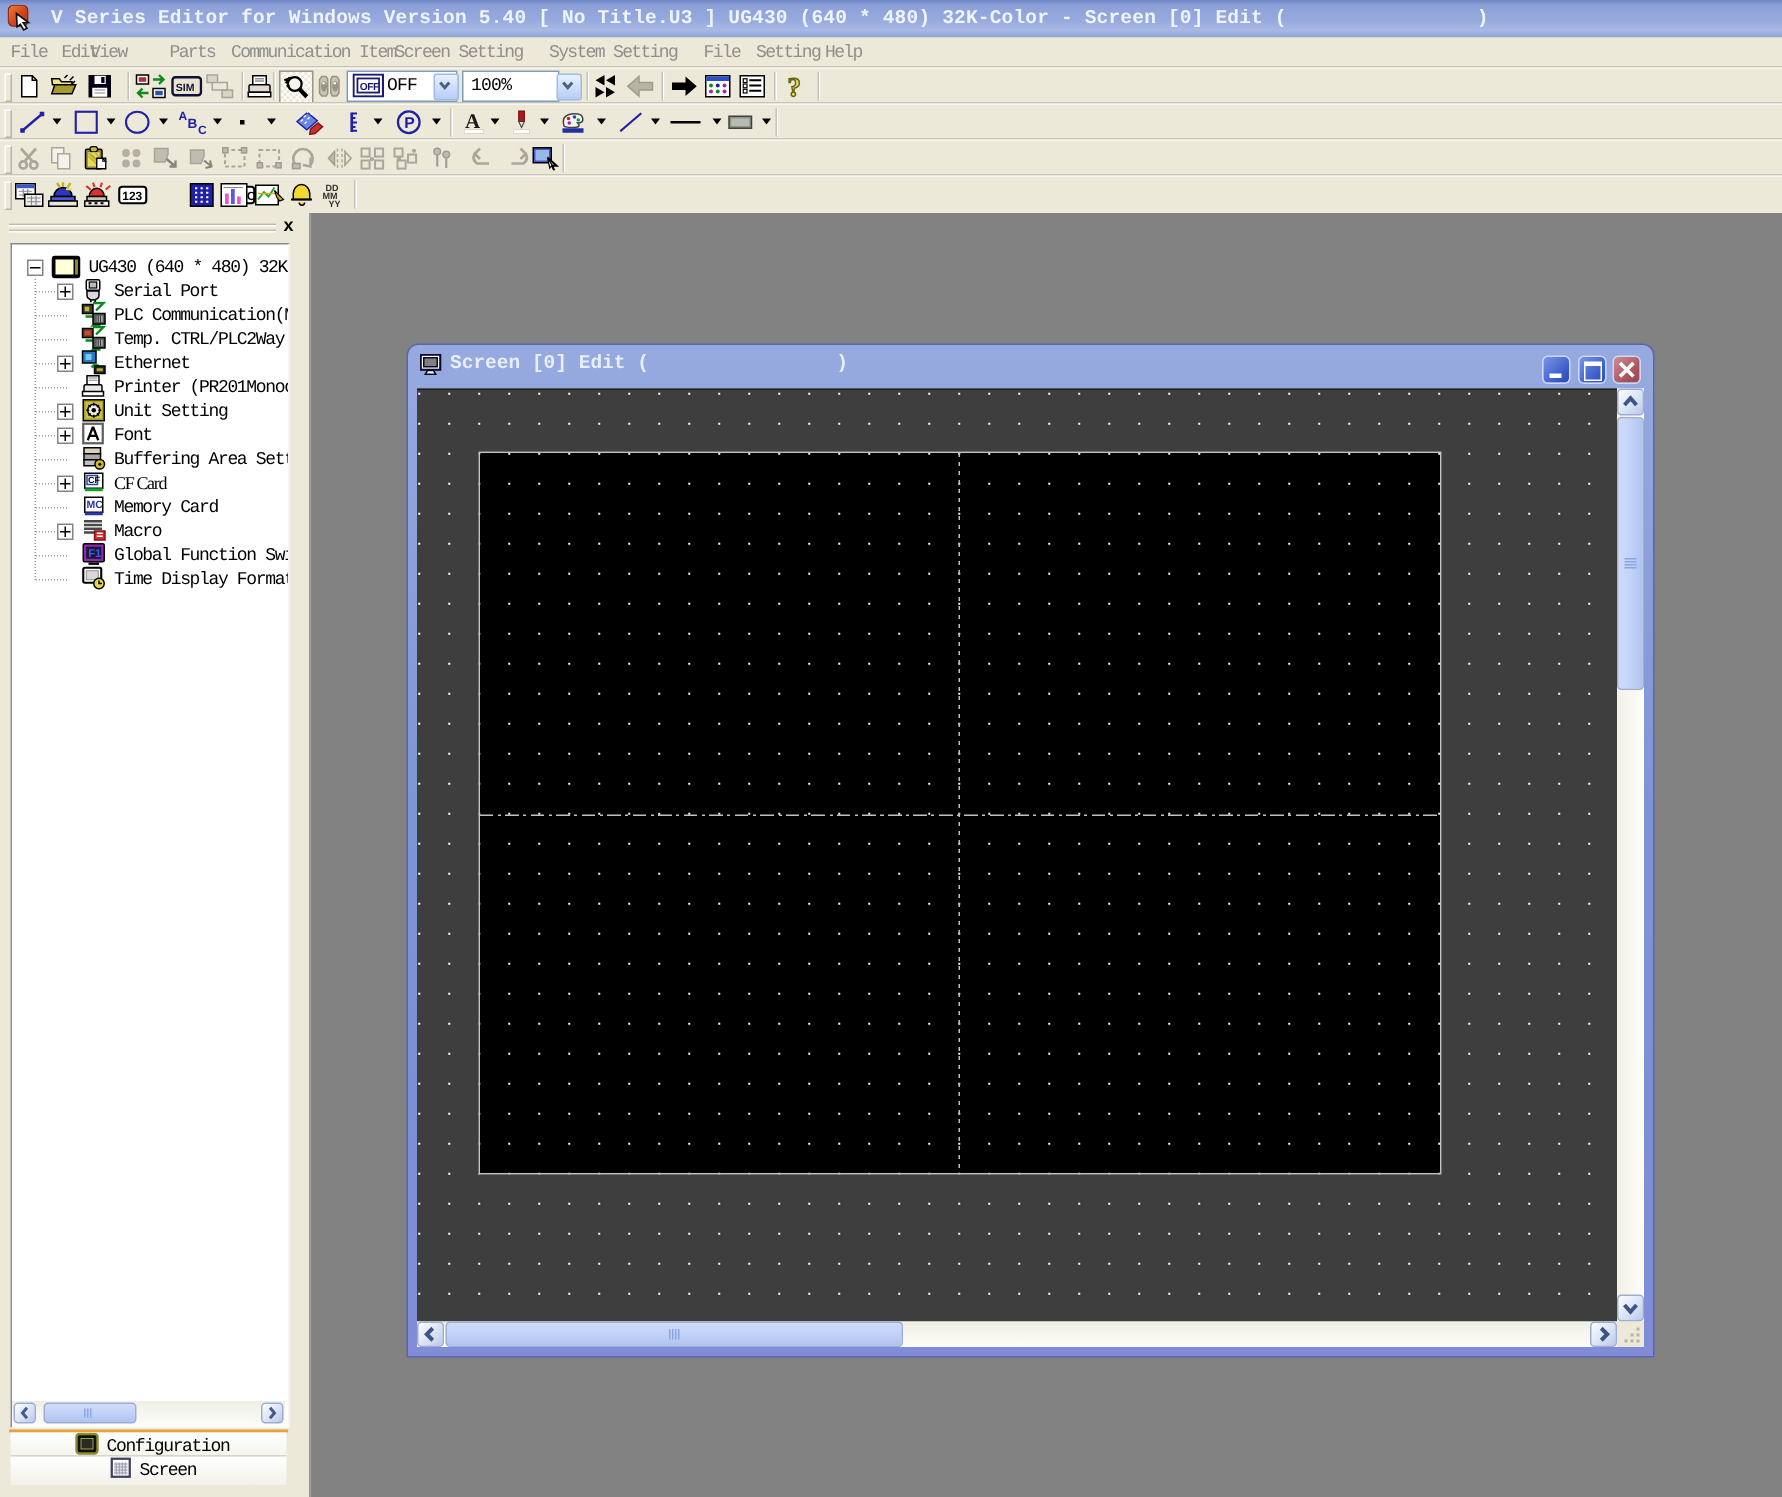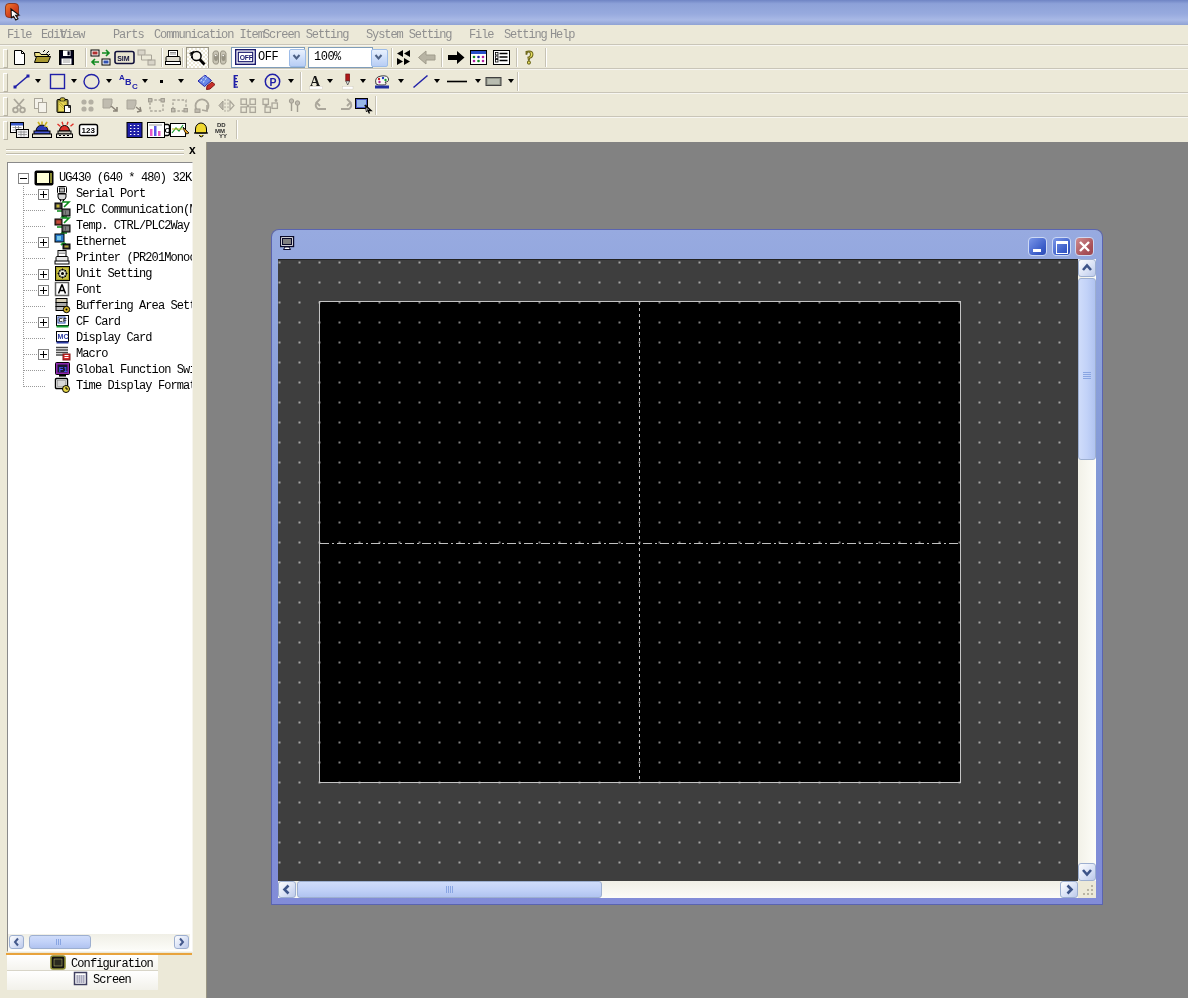--- a/index.html
+++ b/index.html
@@ -31,21 +31,21 @@
  overflow:hidden;}
 .trow{position:absolute;height:16px;font-size:12px;letter-spacing:-0.9px;color:#000;white-space:pre;}
 .pm{position:absolute;width:11px;height:11px;background:#fff;border:1px solid #848484;box-sizing:border-box;}
 .pm i{position:absolute;left:1px;top:4px;width:7px;height:1px;background:#000;}
 .pm.plus b{position:absolute;left:4px;top:1px;width:1px;height:7px;background:#000;}
 .ticon{position:absolute;width:17px;height:16px;text-decoration:underline;}
 
 .vdot{position:absolute;width:1px;background-image:linear-gradient(180deg,#9a9a9a 1px,transparent 1px);background-size:1px 2px;}
 .hdot{position:absolute;height:1px;background-image:linear-gradient(90deg,#9a9a9a 1px,transparent 1px);background-size:2px 1px;}
 
-.obar{left:7px;width:151px;height:19px;background:linear-gradient(180deg,#ffffff,#f2f1ea);
+.obar{left:7px;width:184px;height:19px;background:linear-gradient(180deg,#ffffff,#f2f1ea);
  font-size:12px;letter-spacing:-0.9px;color:#000;}
 
 .sbtn{position:absolute;border-radius:3px;border:1px solid #9daFd0;
  background:linear-gradient(135deg,#fdfdfd,#d7e0f5 60%,#bcc9ea);box-sizing:border-box;}
 .thumbh{position:absolute;border-radius:3px;border:1px solid #9daFd0;box-sizing:border-box;
  background:linear-gradient(180deg,#cfdcfa,#c2d2f8 50%,#b0c3f0);}
 .thumbv{position:absolute;border-radius:3px;border:1px solid #9daFd0;box-sizing:border-box;
  background:linear-gradient(90deg,#cfdcfa,#c2d2f8 50%,#b0c3f0);}
 .trackh{position:absolute;background:linear-gradient(180deg,#f0efe6,#fcfcf8);}
 .trackv{position:absolute;background:linear-gradient(90deg,#f2f1e8,#fdfdf8);}
@@ -78,20 +78,21 @@
           <linearGradient id="apic" x1="0" y1="0" x2="1" y2="1">
             <stop offset="0" stop-color="#f08030"></stop>
             <stop offset="0.5" stop-color="#d84820"></stop>
             <stop offset="1" stop-color="#a83014"></stop>
           </linearGradient>
         </defs>
       <rect x="0.5" y="0.5" width="13" height="14" rx="3.5" fill="url(#apic)" stroke="#802810" stroke-width="0.8"></rect>
       <path d="M6 6 L14 12 L10.5 12.2 L13 15.8 L10.8 17 L8.6 13.3 L6.4 14.8 Z" fill="#fff" stroke="#101010" stroke-width="1.1"></path>
     </svg>
   </div>
+  <div class="a txt">V Series Editor for Windows Version 5.40 [ No Title.U3 ] UG430 (640 * 480) 32K-Color - Screen [0] Edit (                )</div>
 </div>
 
 <div id="menubar" class="a">
   <span style="left:7px;">File</span>
   <span style="left:41px;">Edit</span>
   <span style="left:60px;">View</span>
   <span style="left:113px;">Parts</span>
   <span style="left:154px;">Communication Item</span>
   <span style="left:263px;">Screen Setting</span>
   <span style="left:366px;">System Setting</span>
@@ -686,30 +687,30 @@
         <b></b>
       </div>
     <span class="ticon" style="left:46px;top:150px;">
         <svg width="17" height="17" viewBox="0 0 17 17">
           <rect x="2.5" y="2.5" width="12" height="10" fill="#fff" stroke="#000"></rect>
           <rect x="4" y="4" width="7" height="6" fill="none" stroke="#2848a8" stroke-width="1"></rect>
           <text x="4.6" y="9.3" font-size="6" font-weight="bold" fill="#000" font-family="Liberation Sans">CF</text>
           <rect x="2.5" y="12.5" width="12" height="2" fill="#18a030"></rect>
         </svg>
       </span>
-    <span class="trow" style="left:68px;top:152px;">CF Card</span>
+    <span class="trow" style="left:68px;top:152px;font-family:Liberation Serif, serif;">CF Card</span>
 
     <span class="ticon" style="left:46px;top:166px;">
         <svg width="17" height="17" viewBox="0 0 17 17">
           <rect x="2.5" y="2.5" width="12" height="10" fill="#fff" stroke="#000"></rect>
           <text x="3.6" y="9.5" font-size="7" font-weight="bold" fill="#2838a0" font-family="Liberation Sans">MC</text>
           <rect x="2.5" y="12.5" width="12" height="2" fill="#2838a0"></rect>
         </svg>
       </span>
-    <span class="trow" style="left:68px;top:168px;">Display Card</span>
+    <span class="trow" style="left:68px;top:168px;">Memory Card</span>
 
     <div class="pm plus" style="left:30px;top:186px;">
         <i></i>
         <b></b>
       </div>
     <span class="ticon" style="left:46px;top:182px;">
         <svg width="17" height="17" viewBox="0 0 17 17">
           <path d="M2 2.5 h12 M2 5 h12 M2 7.5 h12 M2 10 h8" stroke="#484848" stroke-width="1.6"></path>
           <rect x="9" y="9" width="7" height="6" fill="#d82828" stroke="#801818"></rect>
           <path d="M10.5 10.5 h4 M10.5 12.5 h4" stroke="#fff" stroke-width="1"></path>
@@ -776,20 +777,21 @@
 
 <div id="mdi" class="a">
   <div id="win" class="a">
     <div class="a" style="left:8px;top:6px;width:15px;height:15px;">
       <svg width="15" height="15" viewBox="0 0 15 15">
         <rect x="0.5" y="0.5" width="13" height="10" fill="#fff" stroke="#0a0a2a" stroke-width="1.4"></rect>
         <rect x="2.5" y="2.5" width="9" height="6" fill="#808080" stroke="#0a0a2a"></rect>
         <path d="M5 11 L9 11 L10.5 13.5 L3.5 13.5 Z" fill="#fff" stroke="#0a0a2a"></path>
       </svg>
     </div>
+    <div id="wtitle" class="a" style="left:28px;">Screen [0] Edit (                )</div>
     <div class="wbtn" style="left:756px;">
         <div style="position:absolute;left:4px;top:11px;width:8px;height:3px;background:#fff;"></div>
       </div>
     <div class="wbtn" style="left:780px;">
         <div style="position:absolute;left:3px;top:3px;width:10px;height:9px;border:1px solid #fff;border-top:3px solid #fff;"></div>
       </div>
     <div class="wbtn" id="wclose" style="left:803px;">
       <svg width="17" height="17" viewBox="0 0 17 17">
           <path d="M4 4 L13 13 M13 4 L4 13" stroke="#fff" stroke-width="2.4"></path>
         </svg>

